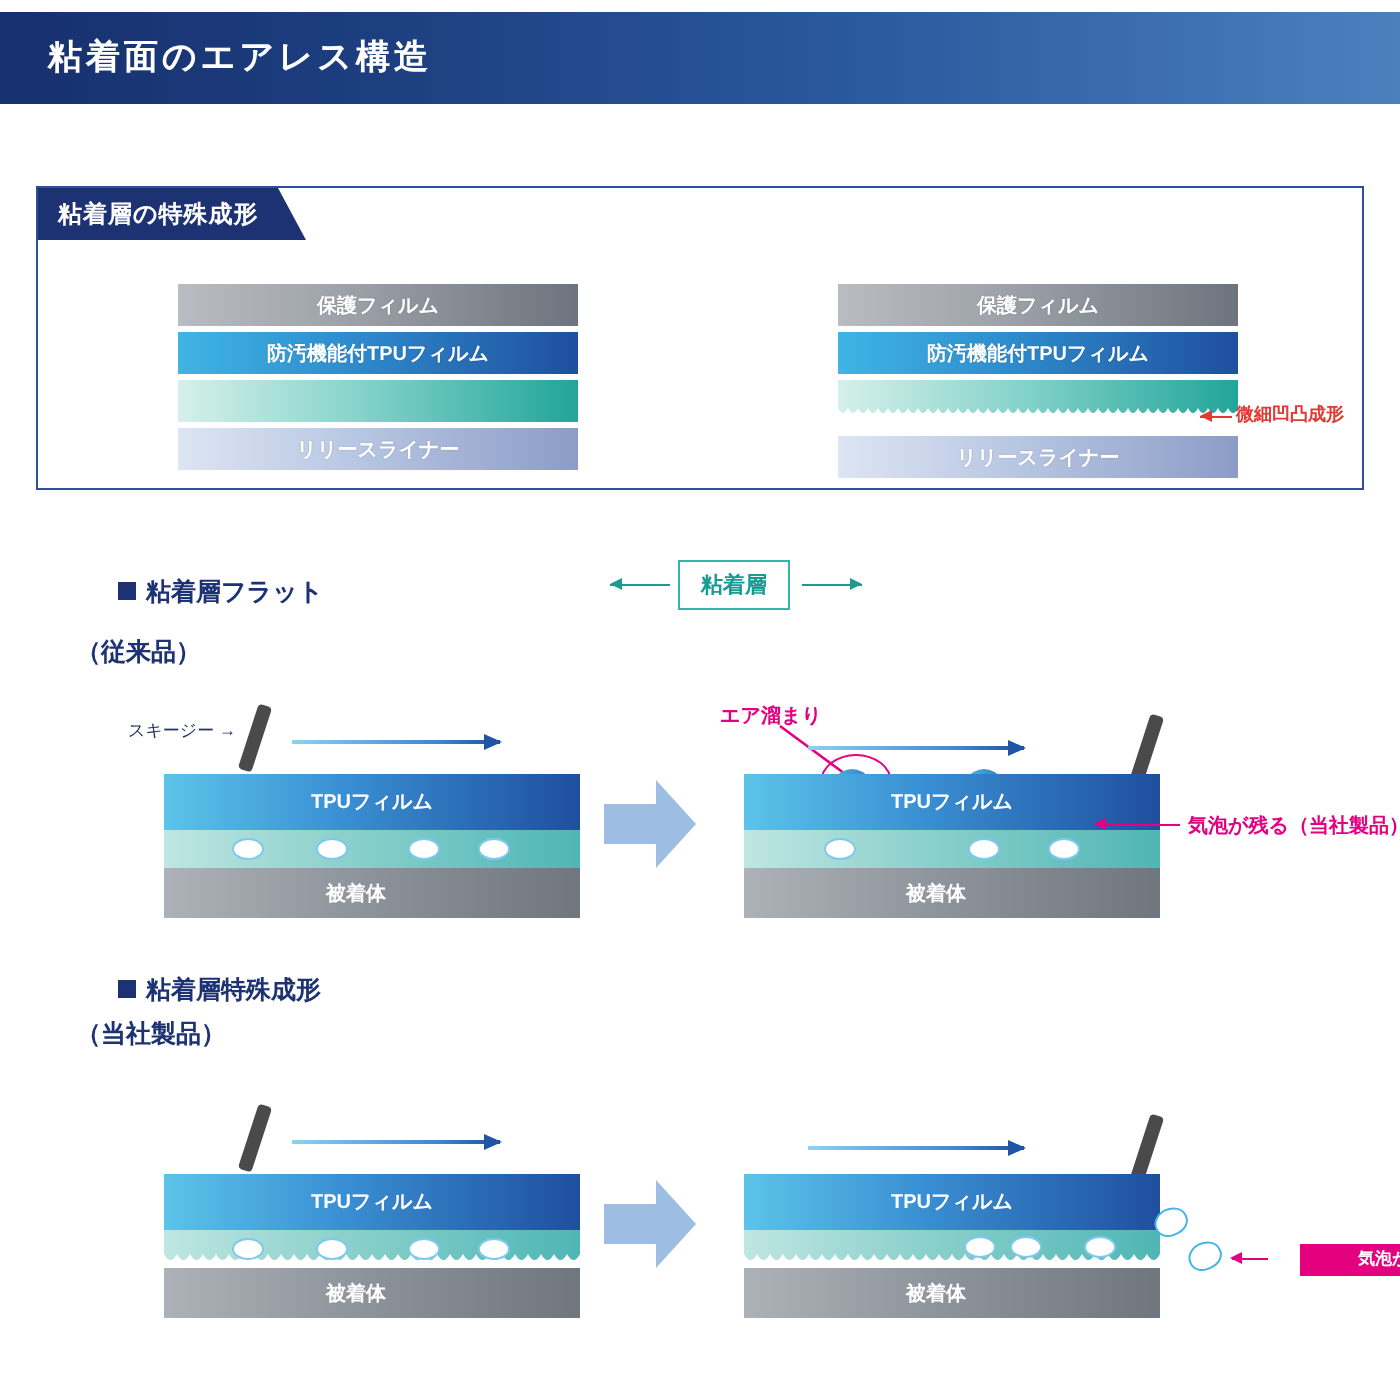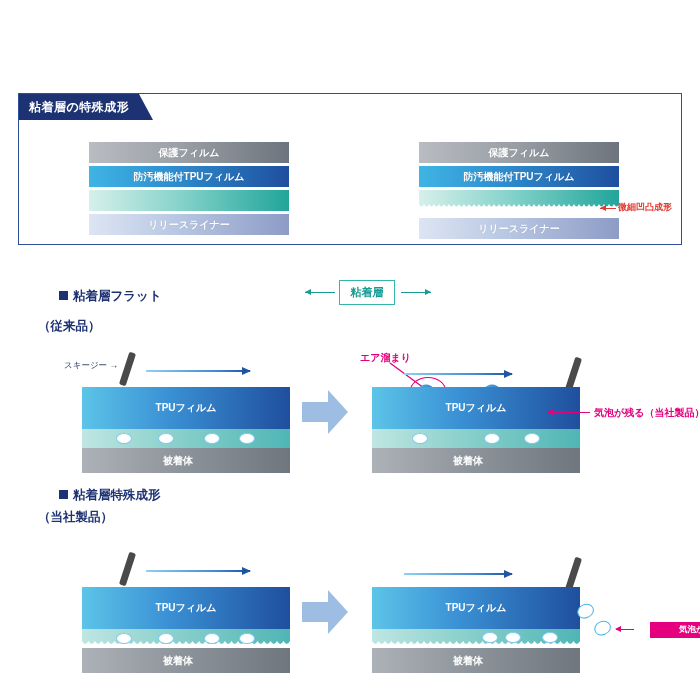--- a/index.html
+++ b/index.html
@@ -82,21 +82,21 @@
 
   
   .sec-head{position:absolute;font-size:12.5px;font-weight:bold;color:#1d3273;white-space:nowrap;padding-left:35px;}
   .sec-sub{position:absolute;font-size:12.5px;font-weight:bold;color:#1d3273;white-space:nowrap;}
   .sq{display:inline-block;width:9px;height:9px;background:#1d3273;margin-right:5px;}
 
   
   .diagram{position:absolute;}
   .block{position:absolute;width:208px;}
   .b-tpu{
-    height:42px;
+    height:28px;
     background:linear-gradient(90deg,#5cc4e8 0%,#3a90d4 42%,#1f4f9e 100%);
     position:relative;
   }
   .b-tpu .t{
     position:absolute;left:0;right:0;top:50%;transform:translateY(-50%);
     text-align:center;font-size:10px;font-weight:bold;color:#fff;
   }
   .b-adh{height:19px;background:linear-gradient(90deg,#bfe6e2 0%,#8fd2cd 40%,#4fb6b5 100%);position:relative;}
   .b-sub{height:25px;background:linear-gradient(90deg,#adb2b8 0%,#8f959c 45%,#6f767e 100%);position:relative;}
   .b-sub .t{
@@ -144,20 +144,23 @@
     position:absolute;border:1.3px solid #45b5e8;background:#fff;
     width:17px;height:14px;border-radius:60% 60% 55% 55%;box-sizing:border-box;
   }
   svg{display:block;overflow:visible;}
 </style>
 </head>
 <body>
 
 <div class="page">
 
+  <div class="header">
+    <div class="header-title">粘着面のエアレス構造</div>
+  </div>
 
   <div class="panel">
     <div class="panel-tab"></div>
     <div class="panel-tab-label">粘着層の特殊成形</div>
 
     <div class="stack" style="left:70px;top:48px;">
       <div class="layer lay-protect">
         <div class="layer-label">保護フィルム</div>
       </div>
       <div class="layer lay-tpu">

